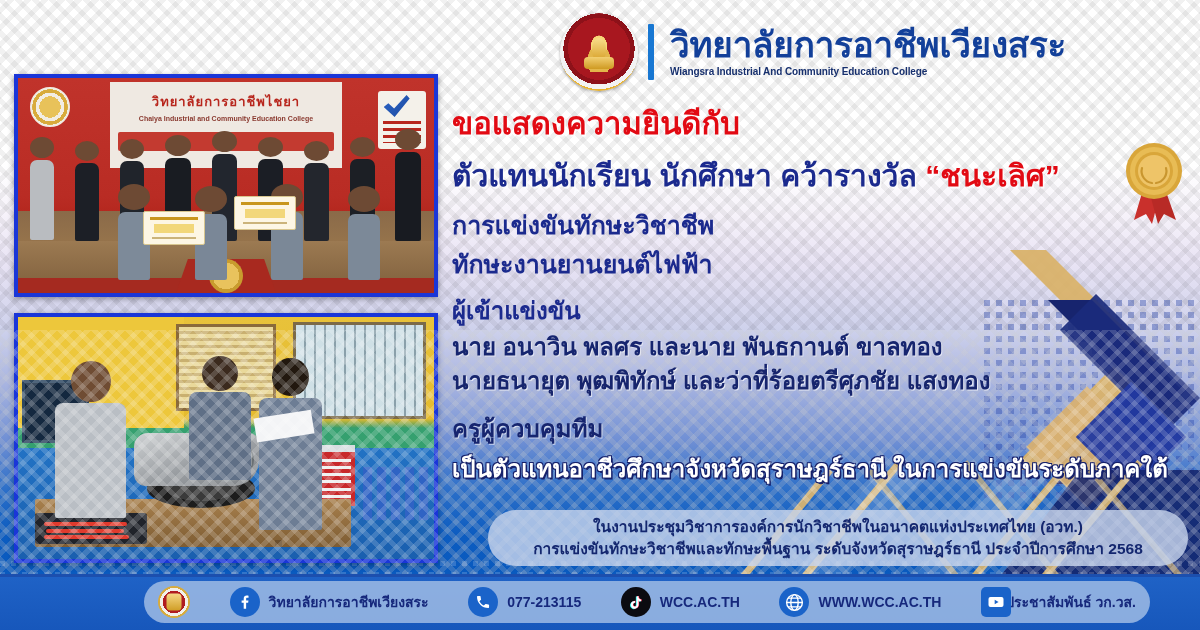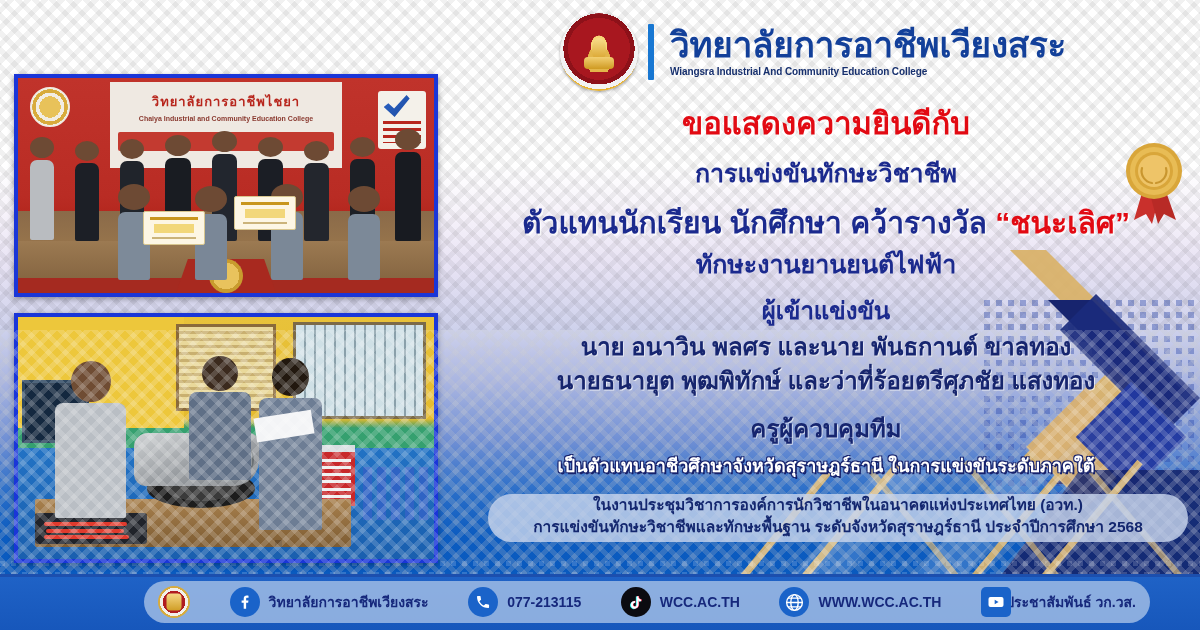--- a/index.html
+++ b/index.html
@@ -175,48 +175,48 @@
   .p2 .toolchest{position:absolute;left:67%;bottom:22%;width:14%;height:25%;
     background:linear-gradient(180deg,#d8dde0 0 12%, #c8282a 12% 100%);}
   .p2 .toolchest span{position:absolute;left:6%;right:6%;height:3px;background:#efefef;}
   .p2 .chairs{position:absolute;right:1%;bottom:16%;width:16%;height:22%;
     background: repeating-linear-gradient(90deg,#2f63c4 0 9px, rgba(0,0,0,0) 9px 14px);}
 
   
   #medal { position: absolute; left: 1118px; top: 138px; width: 72px; height: 86px; }
 
   
-  #main { position: absolute; left: 452px; top: 104px; width: 748px; text-align: center; }
+  #main { position: absolute; left: 452px; top: 104px; width: 748px; text-align: left; }
   .line { line-height: 1.0; white-space: nowrap; }
   .l-congrats {
     font-size: 31px; font-weight: 700; color: #e20a13; margin-top: 4px;
     text-shadow: 1.5px 1.5px 0 rgba(255,255,255,.85);
   }
   .l-rep {
     font-size: 30px; font-weight: 700; color: #1b2a8e; margin-top: 22px;
     text-shadow: 1.5px 1.5px 0 rgba(255,255,255,.8);
   }
   .l-rep .win { color: #e20a13; }
   .l-comp { font-size: 25px; font-weight: 700; color: #1b2a8e; margin-top: 22px; }
   .l-skill { font-size: 25px; font-weight: 700; color: #1b2a8e; margin-top: 14px; }
   .l-entrants-h { font-size: 24px; font-weight: 700; color: #1b2a8e; margin-top: 22px; }
   .l-entrants { font-size: 24px; font-weight: 700; color: #16256f; margin-top: 12px;
     text-shadow: 1px 1px 0 rgba(255,255,255,.55); }
   .l-coach-h { font-size: 24px; font-weight: 700; color: #16256f; margin-top: 24px;
     text-shadow: 1px 1px 0 rgba(255,255,255,.6); }
   .l-coach { font-size: 24px; font-weight: 700; color: #17256d; margin-top: 10px;
     text-shadow: 1px 1px 0 rgba(255,255,255,.7); }
-  .l-region { font-size: 18px; font-weight: 700; color: #ffffff; margin-top: 16px;
+  .l-region { font-size: 24px; font-weight: 700; color: #ffffff; margin-top: 16px;
     text-shadow: 1.6px 1.6px 0 #16216b, -1px -1px 0 #16216b, 1px -1px 0 #16216b, -1px 1px 0 #16216b; }
 
   
   #subpill {
-    position: absolute; left: 488px; top: 494px; width: 700px; height: 48px;
+    position: absolute; left: 488px; top: 510px; width: 700px; height: 56px;
     background: rgba(198,211,236,.82); border-radius: 28px;
-    display: flex; flex-direction: column; align-items: center; justify-content: flex-start;
+    display: flex; flex-direction: column; align-items: center; justify-content: center;
   }
   #subpill .s1, #subpill .s2 {
     font-size: 15.5px; font-weight: 700; color: #14276f; line-height: 1.45; white-space: nowrap;
   }
 
   
   #footerbar {
     position: absolute; left: 0; bottom: 0; width: 1200px; height: 56px;
     background: linear-gradient(180deg,#1f62c6 0%, #1757bb 100%);
     border-top: 3px solid #1c4fae;
@@ -448,22 +448,22 @@
     <circle cx="36" cy="33" r="28" fill="#d9a63a"></circle>
     <circle cx="36" cy="33" r="24" fill="#e8bc55"></circle>
     <circle cx="36" cy="33" r="19" fill="#d9a63a"></circle>
     <circle cx="36" cy="33" r="16" fill="#eec468"></circle>
     <path d="M24 30 a12 12 0 0 0 10 15" stroke="#c9962f" stroke-width="2.2" fill="none" stroke-linecap="round"></path>
     <path d="M48 30 a12 12 0 0 1 -10 15" stroke="#c9962f" stroke-width="2.2" fill="none" stroke-linecap="round"></path>
   </svg>
 
   <div id="main">
     <div class="line l-congrats">ขอแสดงความยินดีกับ</div>
+    <div class="line l-rep"><span>ตัวแทนนักเรียน นักศึกษา คว้ารางวัล </span><span class="win">“ชนะเลิศ”</span></div>
     <div class="line l-comp">การแข่งขันทักษะวิชาชีพ</div>
-    <div class="line l-rep"><span>ตัวแทนนักเรียน นักศึกษา คว้ารางวัล </span><span class="win">“ชนะเลิศ”</span></div>
     <div class="line l-skill">ทักษะงานยานยนต์ไฟฟ้า</div>
     <div class="line l-entrants-h">ผู้เข้าแข่งขัน</div>
     <div class="line l-entrants">นาย อนาวิน พลศร และนาย พันธกานต์ ขาลทอง</div>
     <div class="line l-coach">นายธนายุต พุฒพิทักษ์  และว่าที่ร้อยตรีศุภชัย แสงทอง</div>
     <div class="line l-coach-h">ครูผู้ควบคุมทีม</div>
     <div class="line l-region">เป็นตัวแทนอาชีวศึกษาจังหวัดสุราษฎร์ธานี ในการแข่งขันระดับภาคใต้</div>
   </div>
 
   <div id="subpill">
     <div class="s1">ในงานประชุมวิชาการองค์การนักวิชาชีพในอนาคตแห่งประเทศไทย (อวท.)</div>

